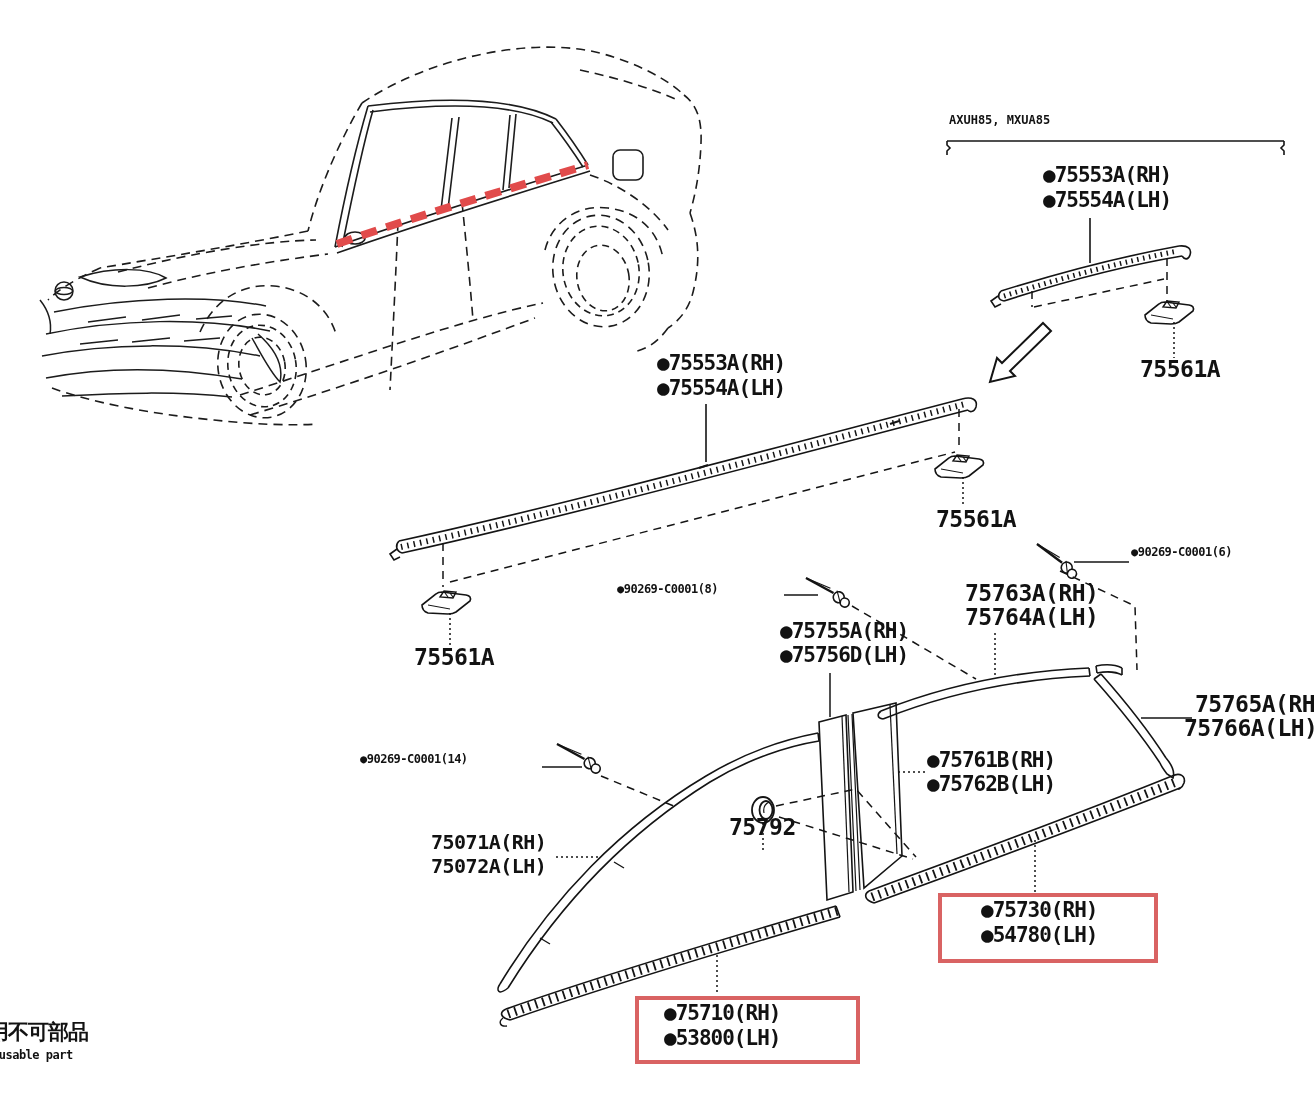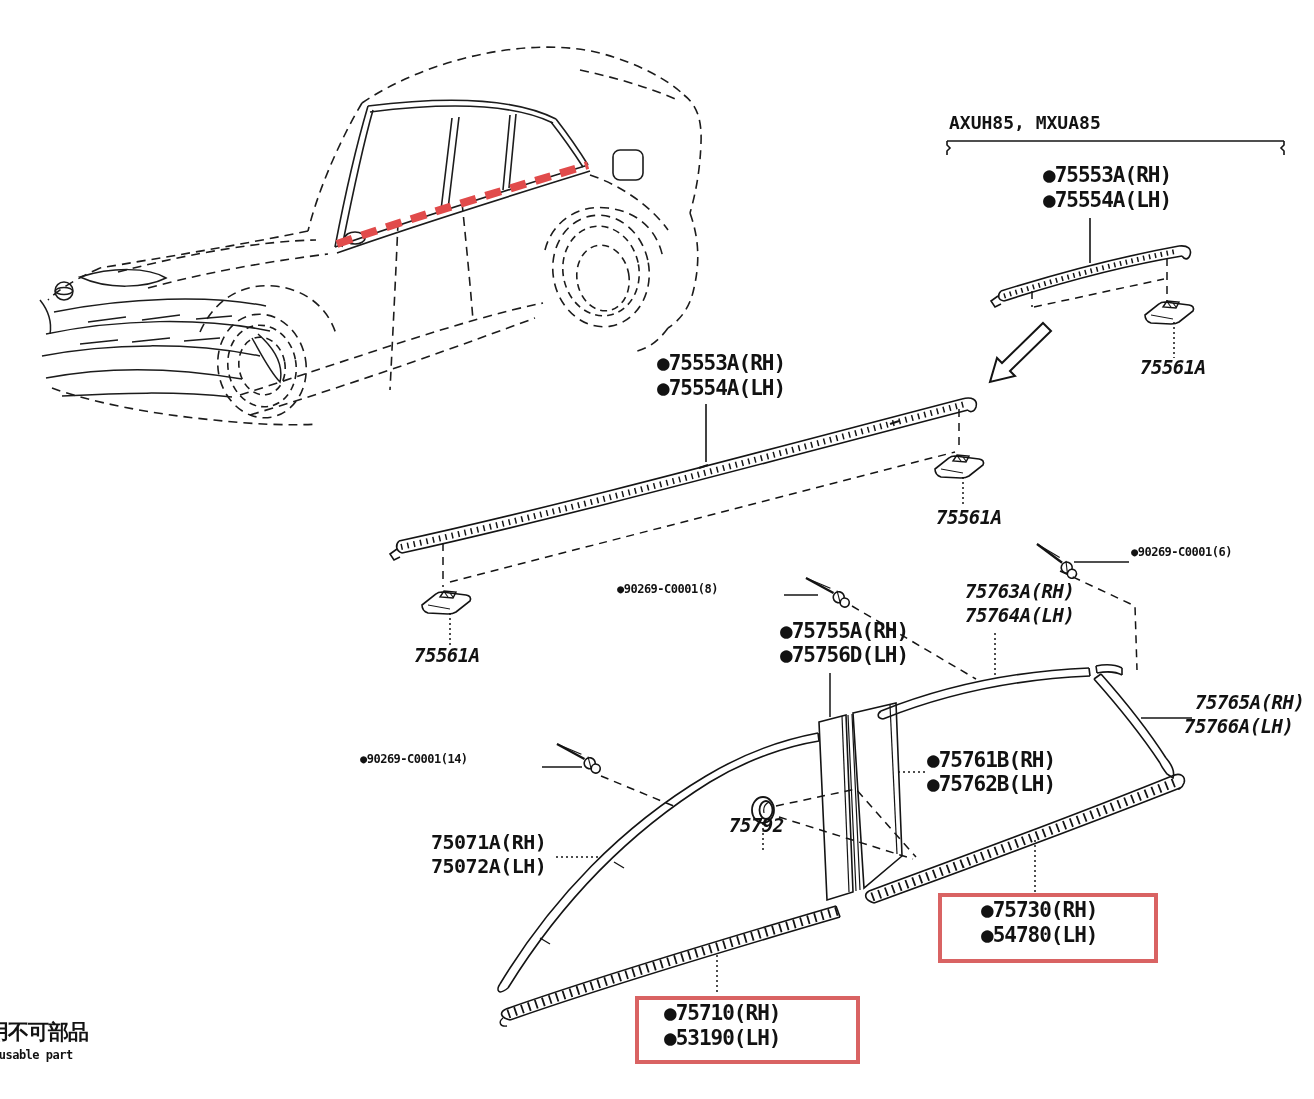--- a/index.html
+++ b/index.html
@@ -7,23 +7,23 @@
     width:1314px;height:1099px;position:relative;background:#ffffff;overflow:hidden;
     font-family:"DejaVu Sans Mono","Liberation Mono",monospace;
   }
   svg{position:absolute;left:0;top:0;}
   .lbl{
     position:absolute;font-weight:700;color:#121212;white-space:nowrap;line-height:1;
     font-family:"DejaVu Sans Mono","Liberation Mono",monospace;
   }
   .sz21{font-size:21px;letter-spacing:-1px;}
   .sz20{font-size:20px;letter-spacing:-0.5px;}
-  .sz19{font-size:19px;letter-spacing:-0.5px;font-style:italic;}
+  .sz19{font-size:23px;letter-spacing:-0.5px;}
   .sz18{font-size:12px;letter-spacing:-0.5px;}
-  .sz17{font-size:18px;letter-spacing:0;}
+  .sz17{font-size:12px;letter-spacing:0;}
   .jp{font-family:"Liberation Sans","DejaVu Sans",sans-serif;font-weight:700;}
   .redbox{position:absolute;border:4px solid #d96363;background:transparent;}
 </style>
 </head>
 <body>
 
 <svg width="1314" height="1099" viewBox="0 0 1314 1099">
 
   <defs>
     <g id="clipshape">
@@ -276,16 +276,16 @@
 
 <div class="lbl sz20" style="left:431px;top:832px;">75071A(RH)</div>
 <div class="lbl sz20" style="left:431px;top:856px;">75072A(LH)</div>
 
 <div class="lbl sz19" style="left:729px;top:816px;">75792</div>
 
 <div class="lbl sz21" style="left:981px;top:900px;">●75730(RH)</div>
 <div class="lbl sz21" style="left:981px;top:925px;">●54780(LH)</div>
 
 <div class="lbl sz21" style="left:664px;top:1003px;">●75710(RH)</div>
-<div class="lbl sz21" style="left:664px;top:1028px;">●53190(LH)</div>
+<div class="lbl sz21" style="left:664px;top:1028px;">●53800(LH)</div>
 
 <div class="lbl sz21 jp" style="left:-12px;top:1021px;">用不可部品</div>
 <div class="lbl sz18" style="left:-8px;top:1049px;">eusable part</div>
 
 </body></html>

